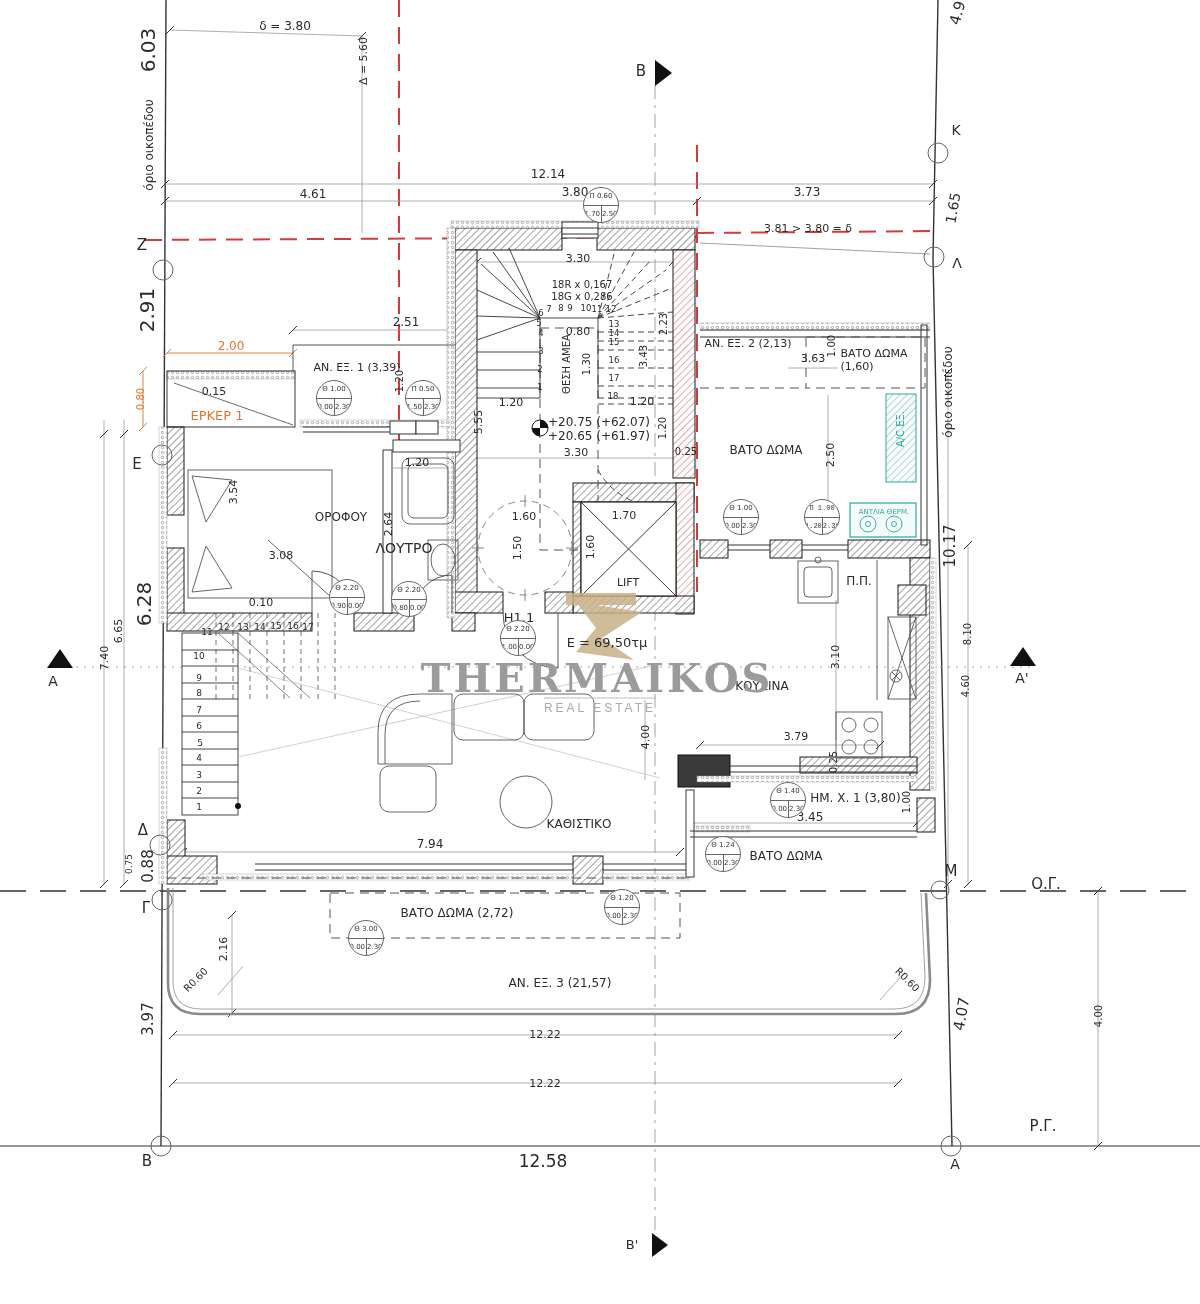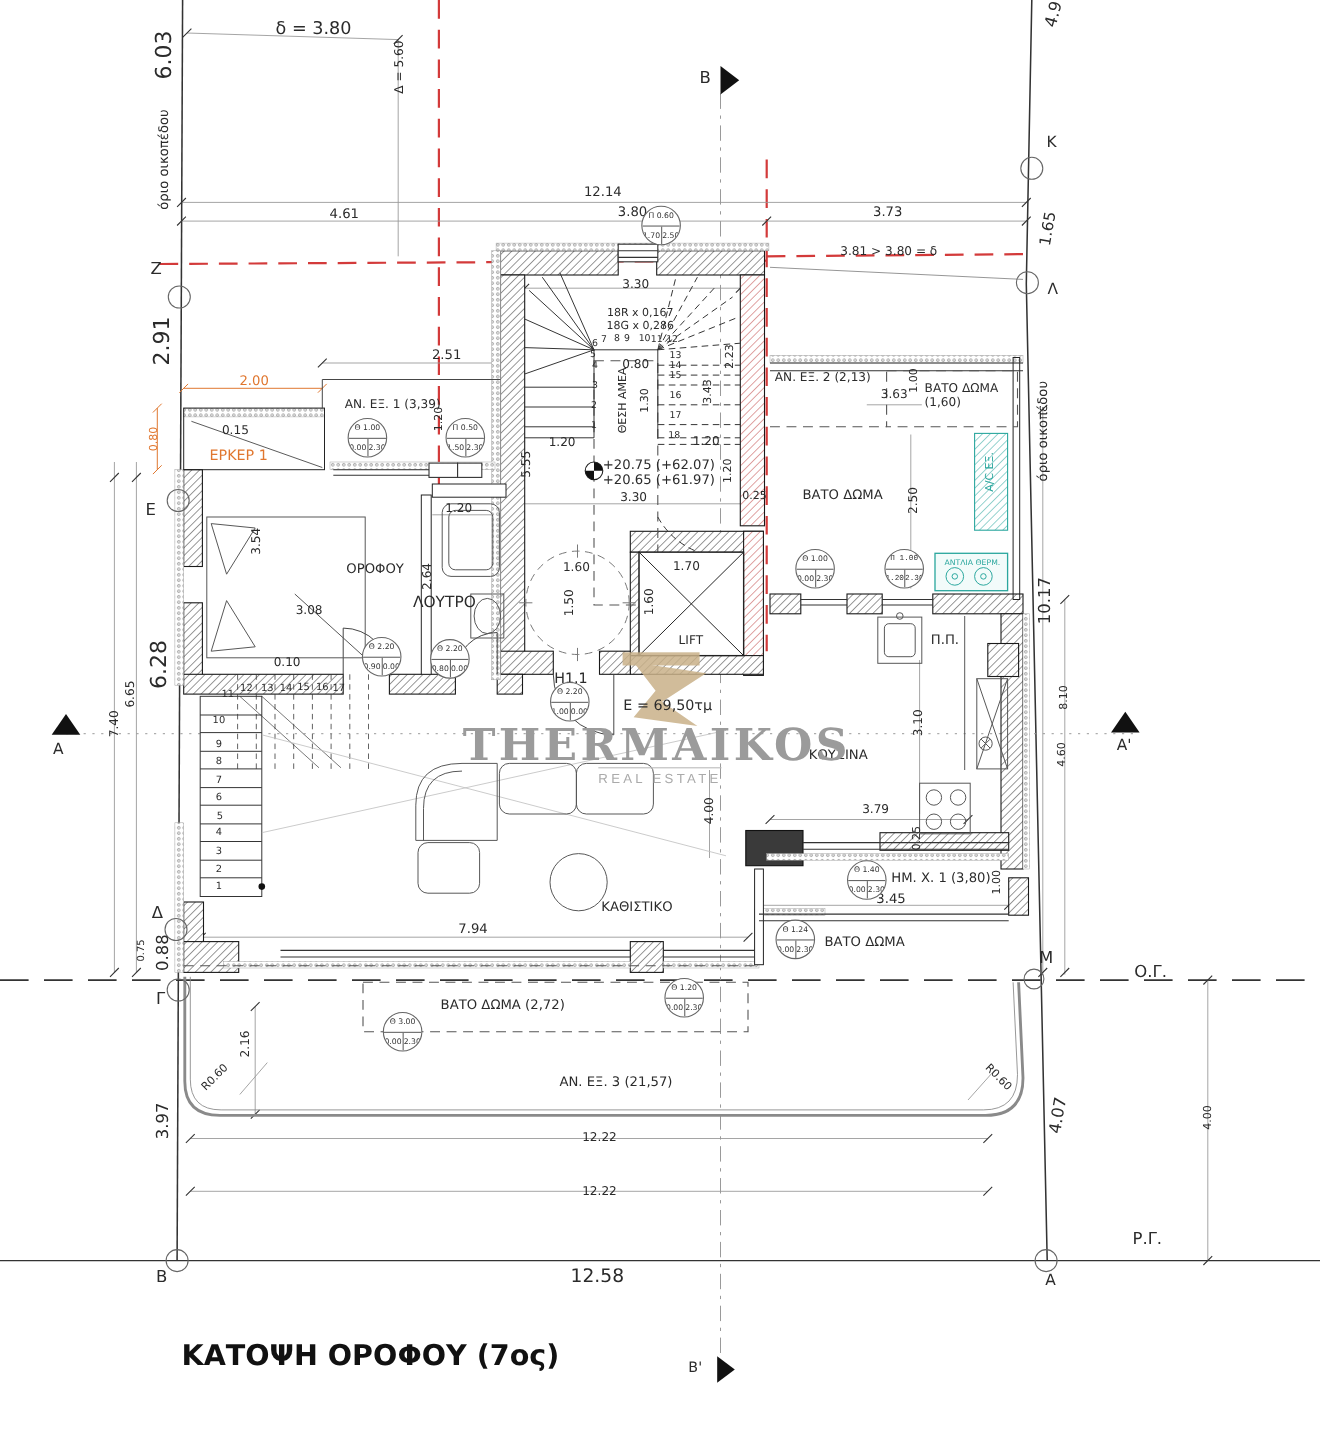--- a/index.html
+++ b/index.html
@@ -306,21 +306,21 @@
     <polygon points="655,60 655,86 672,73"></polygon>
     <polygon points="652,1233 652,1257 668,1245"></polygon>
     <polygon points="47,668 73,668 60,649"></polygon>
     <polygon points="1010,666 1036,666 1023,647"></polygon>
   </g>
 </svg>
 
 <div id="labels">
       <div class="lbl" style="left: 148px; top: 50px; font-size: 20px; transform: translate(-50%, -50%) rotate(-90deg);">6.03</div>
       <div class="lbl" style="left: 149px; top: 145px; font-size: 12px; transform: translate(-50%, -50%) rotate(-90deg);">όριο οικοπέδου</div>
-      <div class="lbl" style="left: 285px; top: 26px; font-size: 16px; transform: translate(-50%, -50%); text-align: center;">δ = 3.80</div>
+      <div class="lbl" style="left: 285px; top: 26px; font-size: 12px; transform: translate(-50%, -50%); text-align: center;">δ = 3.80</div>
       <div class="lbl" style="left: 363px; top: 61px; font-size: 11px; transform: translate(-50%, -50%) rotate(-90deg);">Δ = 5.60</div>
       <div class="lbl" style="left: 548px; top: 174px; font-size: 12px; transform: translate(-50%, -50%);">12.14</div>
       <div class="lbl" style="left: 313px; top: 194px; font-size: 12px; transform: translate(-50%, -50%);">4.61</div>
       <div class="lbl" style="left: 575px; top: 192px; font-size: 12px; transform: translate(-50%, -50%);">3.80</div>
       <div class="lbl" style="left: 807px; top: 192px; font-size: 12px; transform: translate(-50%, -50%);">3.73</div>
       <div class="lbl" style="left: 808px; top: 228px; font-size: 11px; transform: translate(-50%, -50%);">3.81 &gt; 3.80 = δ</div>
       <div class="lbl" style="left: 641px; top: 71px; font-size: 15px; transform: translate(-50%, -50%);">B</div>
       <div class="lbl" style="left: 632px; top: 1244px; font-size: 13px; transform: translate(-50%, -50%);">B'</div>
       <div class="lbl" style="left: 958px; top: 13px; font-size: 15px; transform: translate(-50%, -50%) rotate(-75deg);">4.9</div>
       <div class="lbl" style="left: 956px; top: 130px; font-size: 14px; transform: translate(-50%, -50%);">K</div>
@@ -532,15 +532,14 @@
         <span class="tt">Θ 1.20</span>
         <span class="tb">
           <span class="l">0.00</span>
           <span class="r">2.30</span>
         </span>
       </div>
     </div>
 
 <div class="wm-name">THERMAIKOS</div>
 <div class="wm-sub">REAL ESTATE</div>
-<div class="title">ΚΑΤΟΨΗ ΟΡΟΦΟΥ (7ος)</div>
 
 </div>
 
 </body></html>

